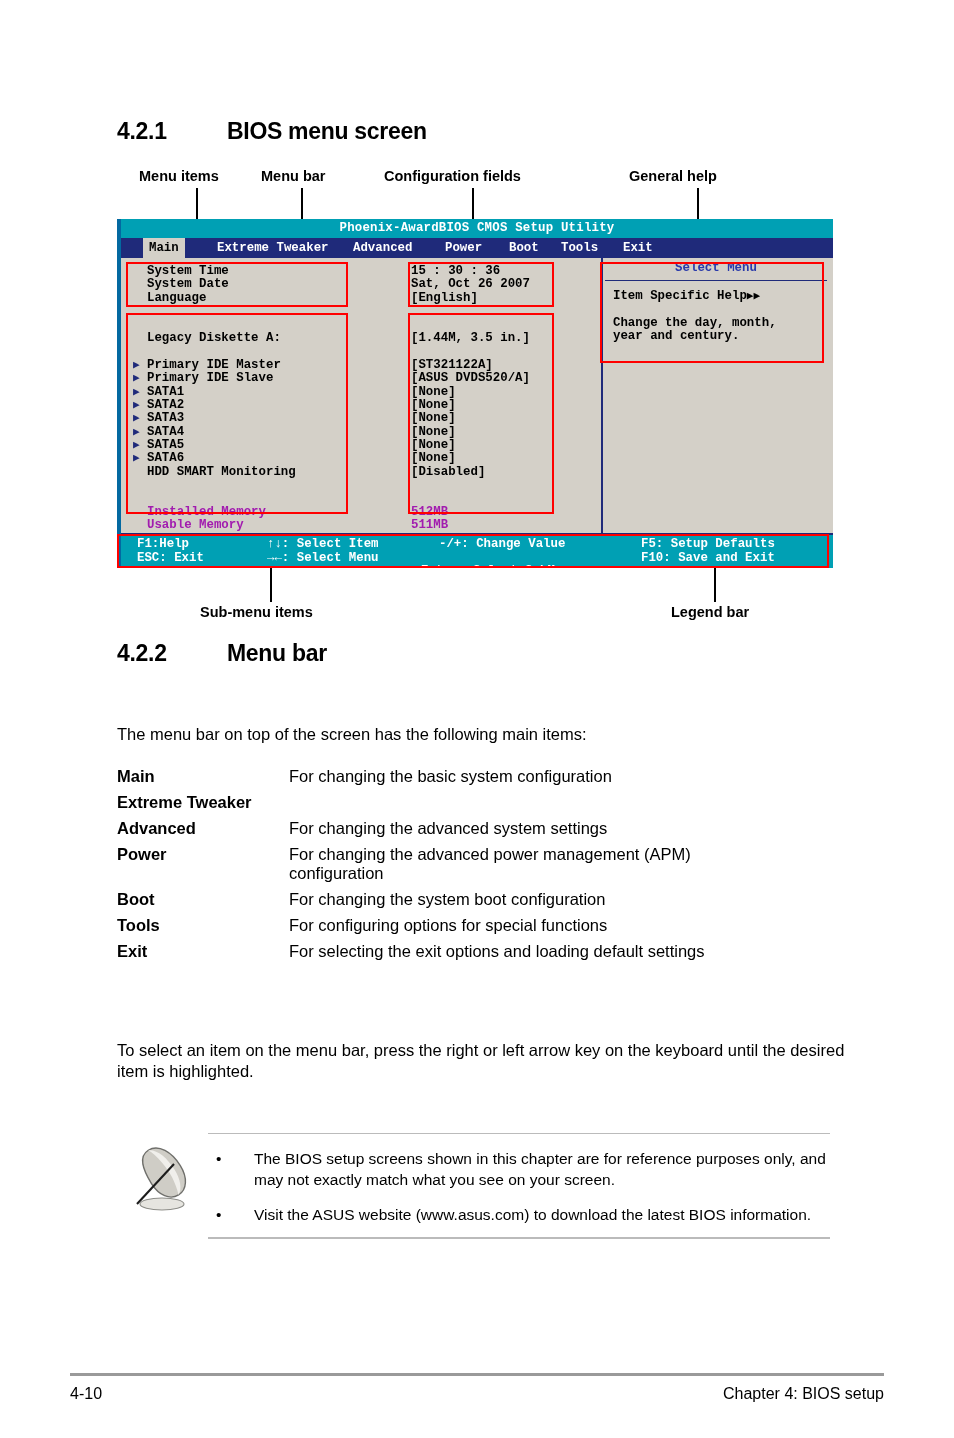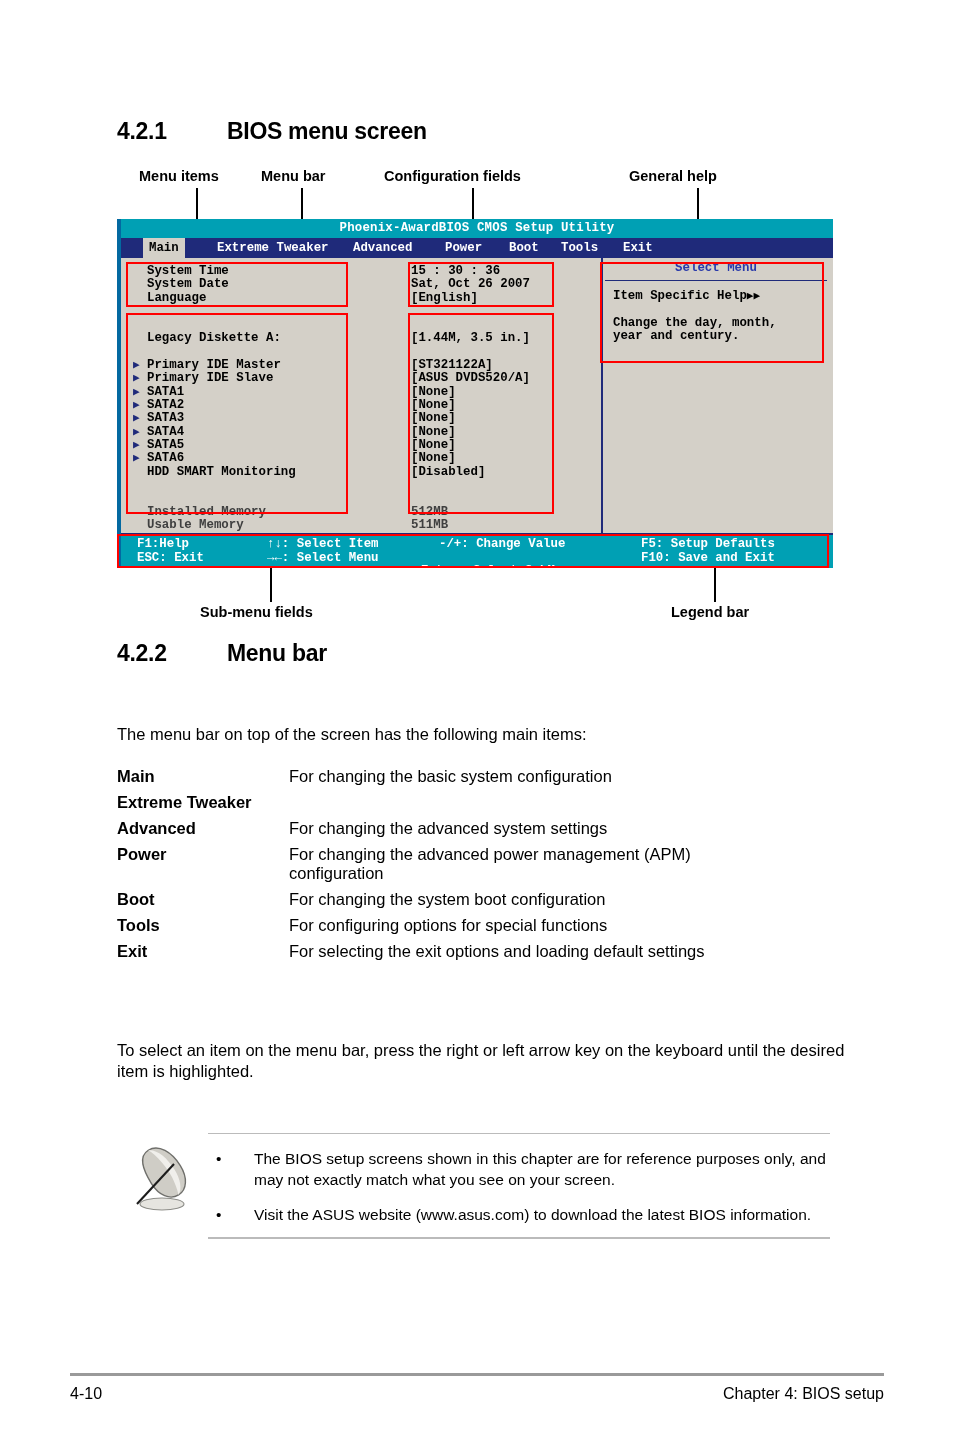--- a/index.html
+++ b/index.html
@@ -107,21 +107,21 @@
     left: 0;
     top: 314px;
     width: 712px;
     height: 2px;
     background: #1f2a7a;
   }
 
   .col-items { position: absolute; left: 12px; top: 7px; width: 270px; }
   .col-vals  { position: absolute; left: 290px; top: 7px; width: 180px; }
   .row { height: 13.4px; white-space: nowrap; font-weight: bold; }
-  .row.dim { color: #404040; }
+  .row.dim { color: #a21caf; }
   .row.blank { height: 13.4px; }
   .arrow {
     display: inline-block;
     width: 14px;
     color: #1f2a7a;
     font-size: 11px;
   }
   .indent { display: inline-block; width: 14px; }
 
   
@@ -235,21 +235,21 @@
 
 <div class="callout" style="left:261px; top:168px;">Menu bar</div>
 <div class="leader" style="left:301px; top:188px; height:53px;"></div>
 
 <div class="callout" style="left:384px; top:168px;">Configuration fields</div>
 <div class="leader" style="left:472px; top:188px; height:92px;"></div>
 
 <div class="callout" style="left:629px; top:168px;">General help</div>
 <div class="leader" style="left:697px; top:188px; height:88px;"></div>
 
-<div class="callout" style="left:200px; top:604px;">Sub-menu fields</div>
+<div class="callout" style="left:200px; top:604px;">Sub-menu items</div>
 <div class="leader" style="left:270px; top:508px; height:94px;"></div>
 
 <div class="callout" style="left:671px; top:604px;">Legend bar</div>
 <div class="leader" style="left:714px; top:568px; height:34px;"></div>
 
 <div id="bios-screen">
 
   <div class="bios-title">Phoenix-AwardBIOS CMOS Setup Utility</div>
 
   <div class="bios-menubar">

